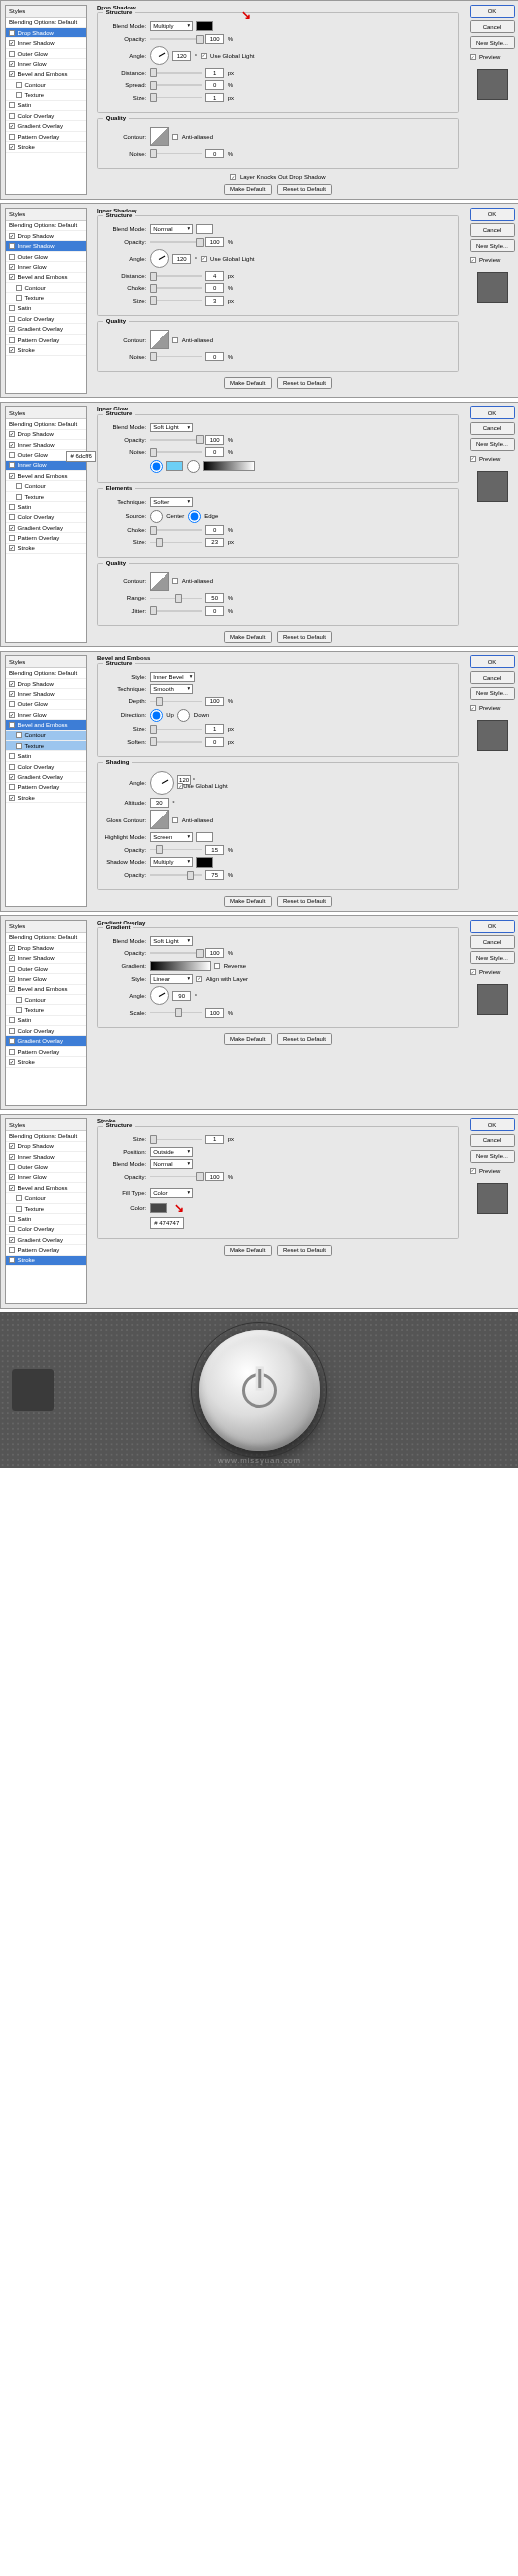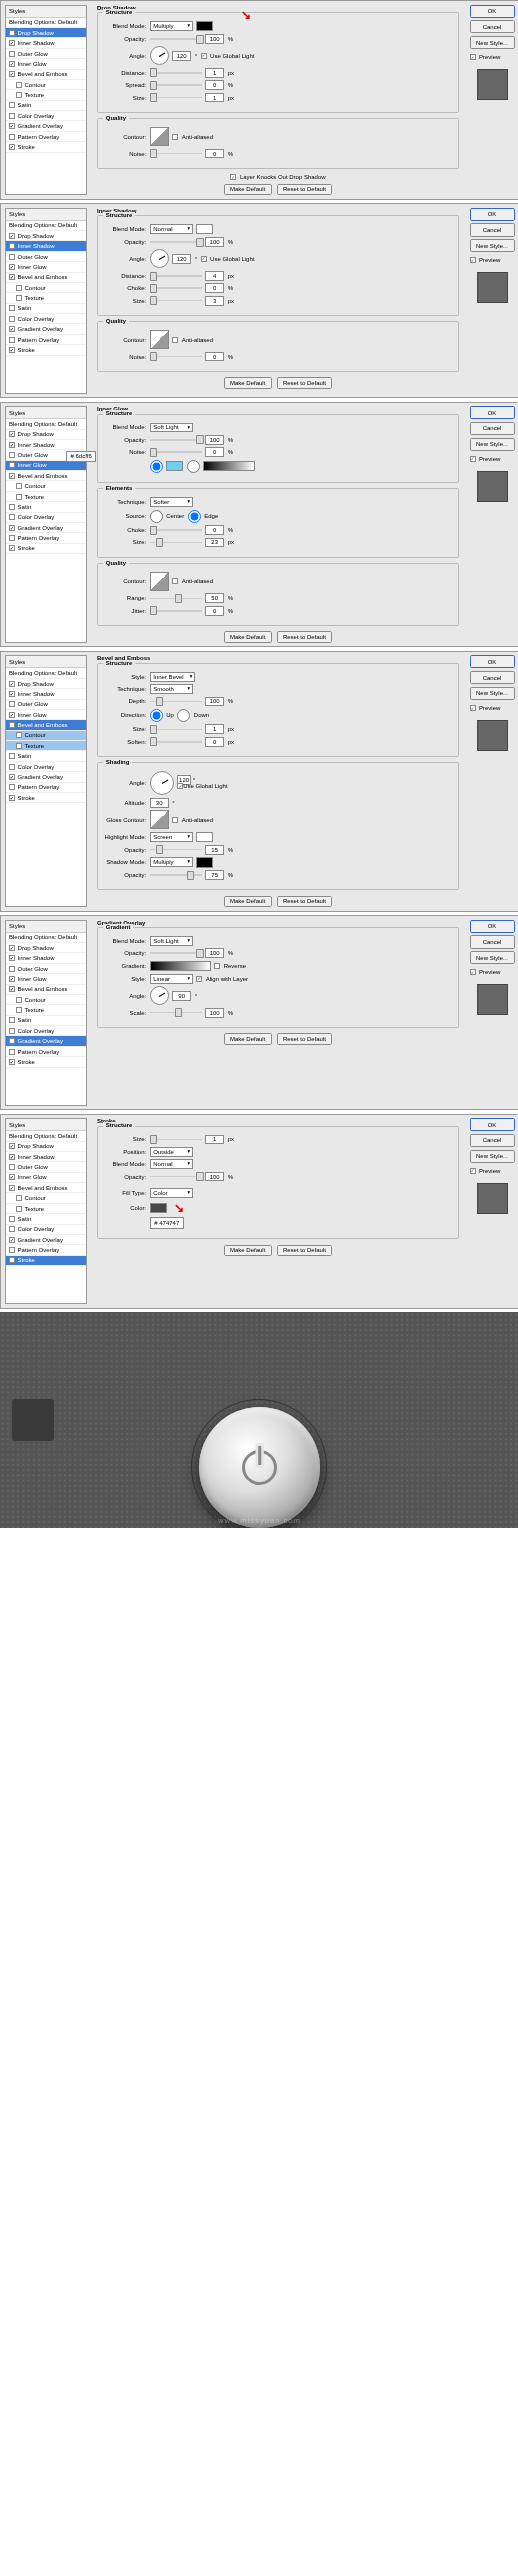--- a/index.html
+++ b/index.html
@@ -38,21 +38,21 @@
 .grad{background:linear-gradient(90deg,#000,#fff)}
 .contour{width:19px;height:19px;border:0.9px solid #888;background:linear-gradient(135deg,#fff 50%,#999 50%)}
 .btn{background:#f0f0f0;border:0.9px solid #888;padding:1.7px 5.2px;border-radius:1.7px}
 .right{width:52px;padding:3.5px;display:flex;flex-direction:column;gap:2.6px}
 .rbtn{background:#f0f0f0;border:0.9px solid #888;padding:2.6px 0;text-align:center;border-radius:1.7px}
 .rbtn.ok{border:0.9px solid #36c}
 .pbox{width:31px;height:31px;background:#666;border:0.9px solid #444;margin-top:3.5px;align-self:center}
 .btnrow{display:flex;gap:5.2px;justify-content:center;margin-top:3.5px}
 .arrow{color:#d00;font-size:12px;font-weight:bold;position:absolute}
 .tooltip{position:absolute;background:#fff;border:0.9px solid #888;padding:1.7px 3.5px;font-size:6px}
-.render{background:#555;background-image:radial-gradient(#666 0.9px,transparent 0.9px);background-size:5.2px 5.2px;height:216px;display:flex;align-items:flex-end;justify-content:center;position:relative}
+.render{background:#555;background-image:radial-gradient(#666 0.9px,transparent 0.9px);background-size:5.2px 5.2px;height:156px;display:flex;align-items:center;justify-content:center;position:relative}
 .power{width:121px;height:121px;border-radius:50%;background:radial-gradient(circle at 40% 35%,#fff,#ddd 40%,#aaa 70%,#888);box-shadow:0 7px 17.3px rgba(0,0,0,.6),inset 0 -3.5px 7px rgba(0,0,0,.3),inset 0 3.5px 7px rgba(255,255,255,.8);display:flex;align-items:center;justify-content:center;position:relative}
 .power::before{content:'';position:absolute;width:134px;height:134px;border-radius:50%;border:1.7px solid #333;top:-7.8px;left:-7.8px}
 .picon{width:35px;height:35px;border:3.5px solid #888;border-radius:50%;position:relative}
 .picon::after{content:'';position:absolute;width:3.5px;height:19px;background:#888;top:-7px;left:50%;transform:translateX(-50%);box-shadow:0 0 0 2.6px #e5e5e5}
 .darksq{position:absolute;left:12px;top:50%;transform:translateY(-50%);width:42px;height:42px;background:#3a3a3a;border-radius:3.5px}
 .wm{position:absolute;bottom:3.5px;left:50%;transform:translateX(-50%);color:rgba(255,255,255,.35);font-size:7.8px;letter-spacing:0.9px}
 </style>
 </head>
 <body>
 

